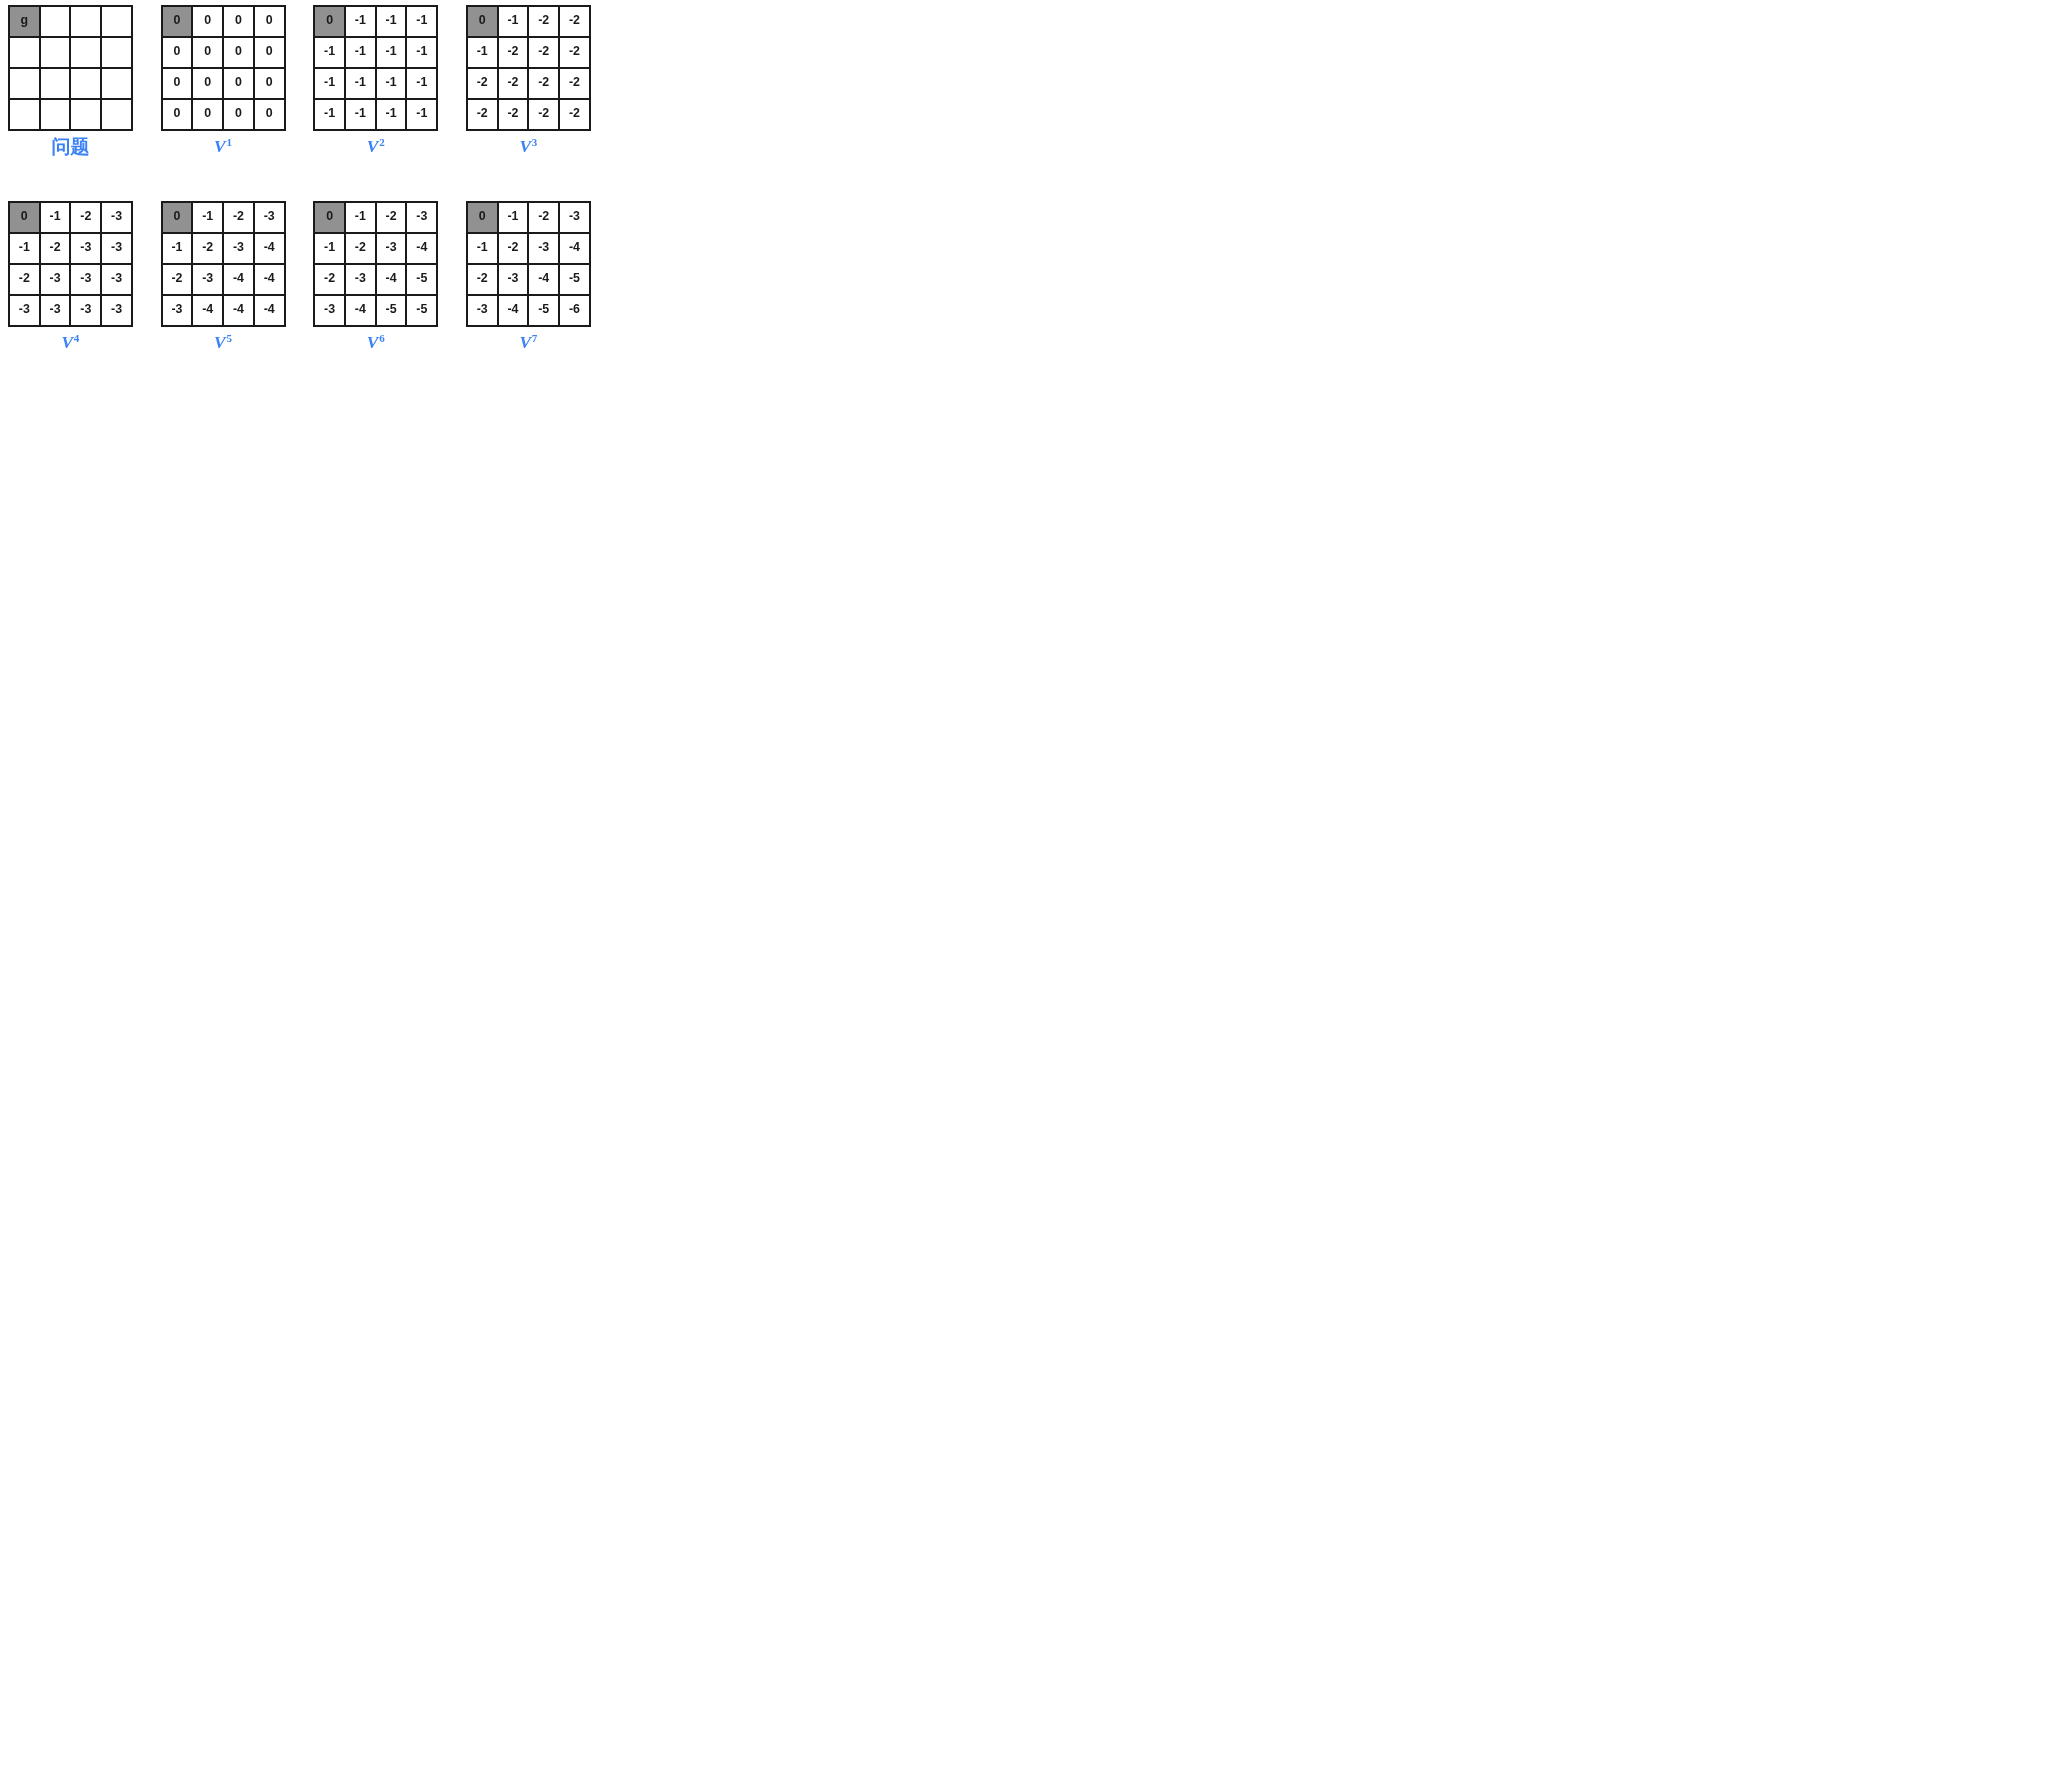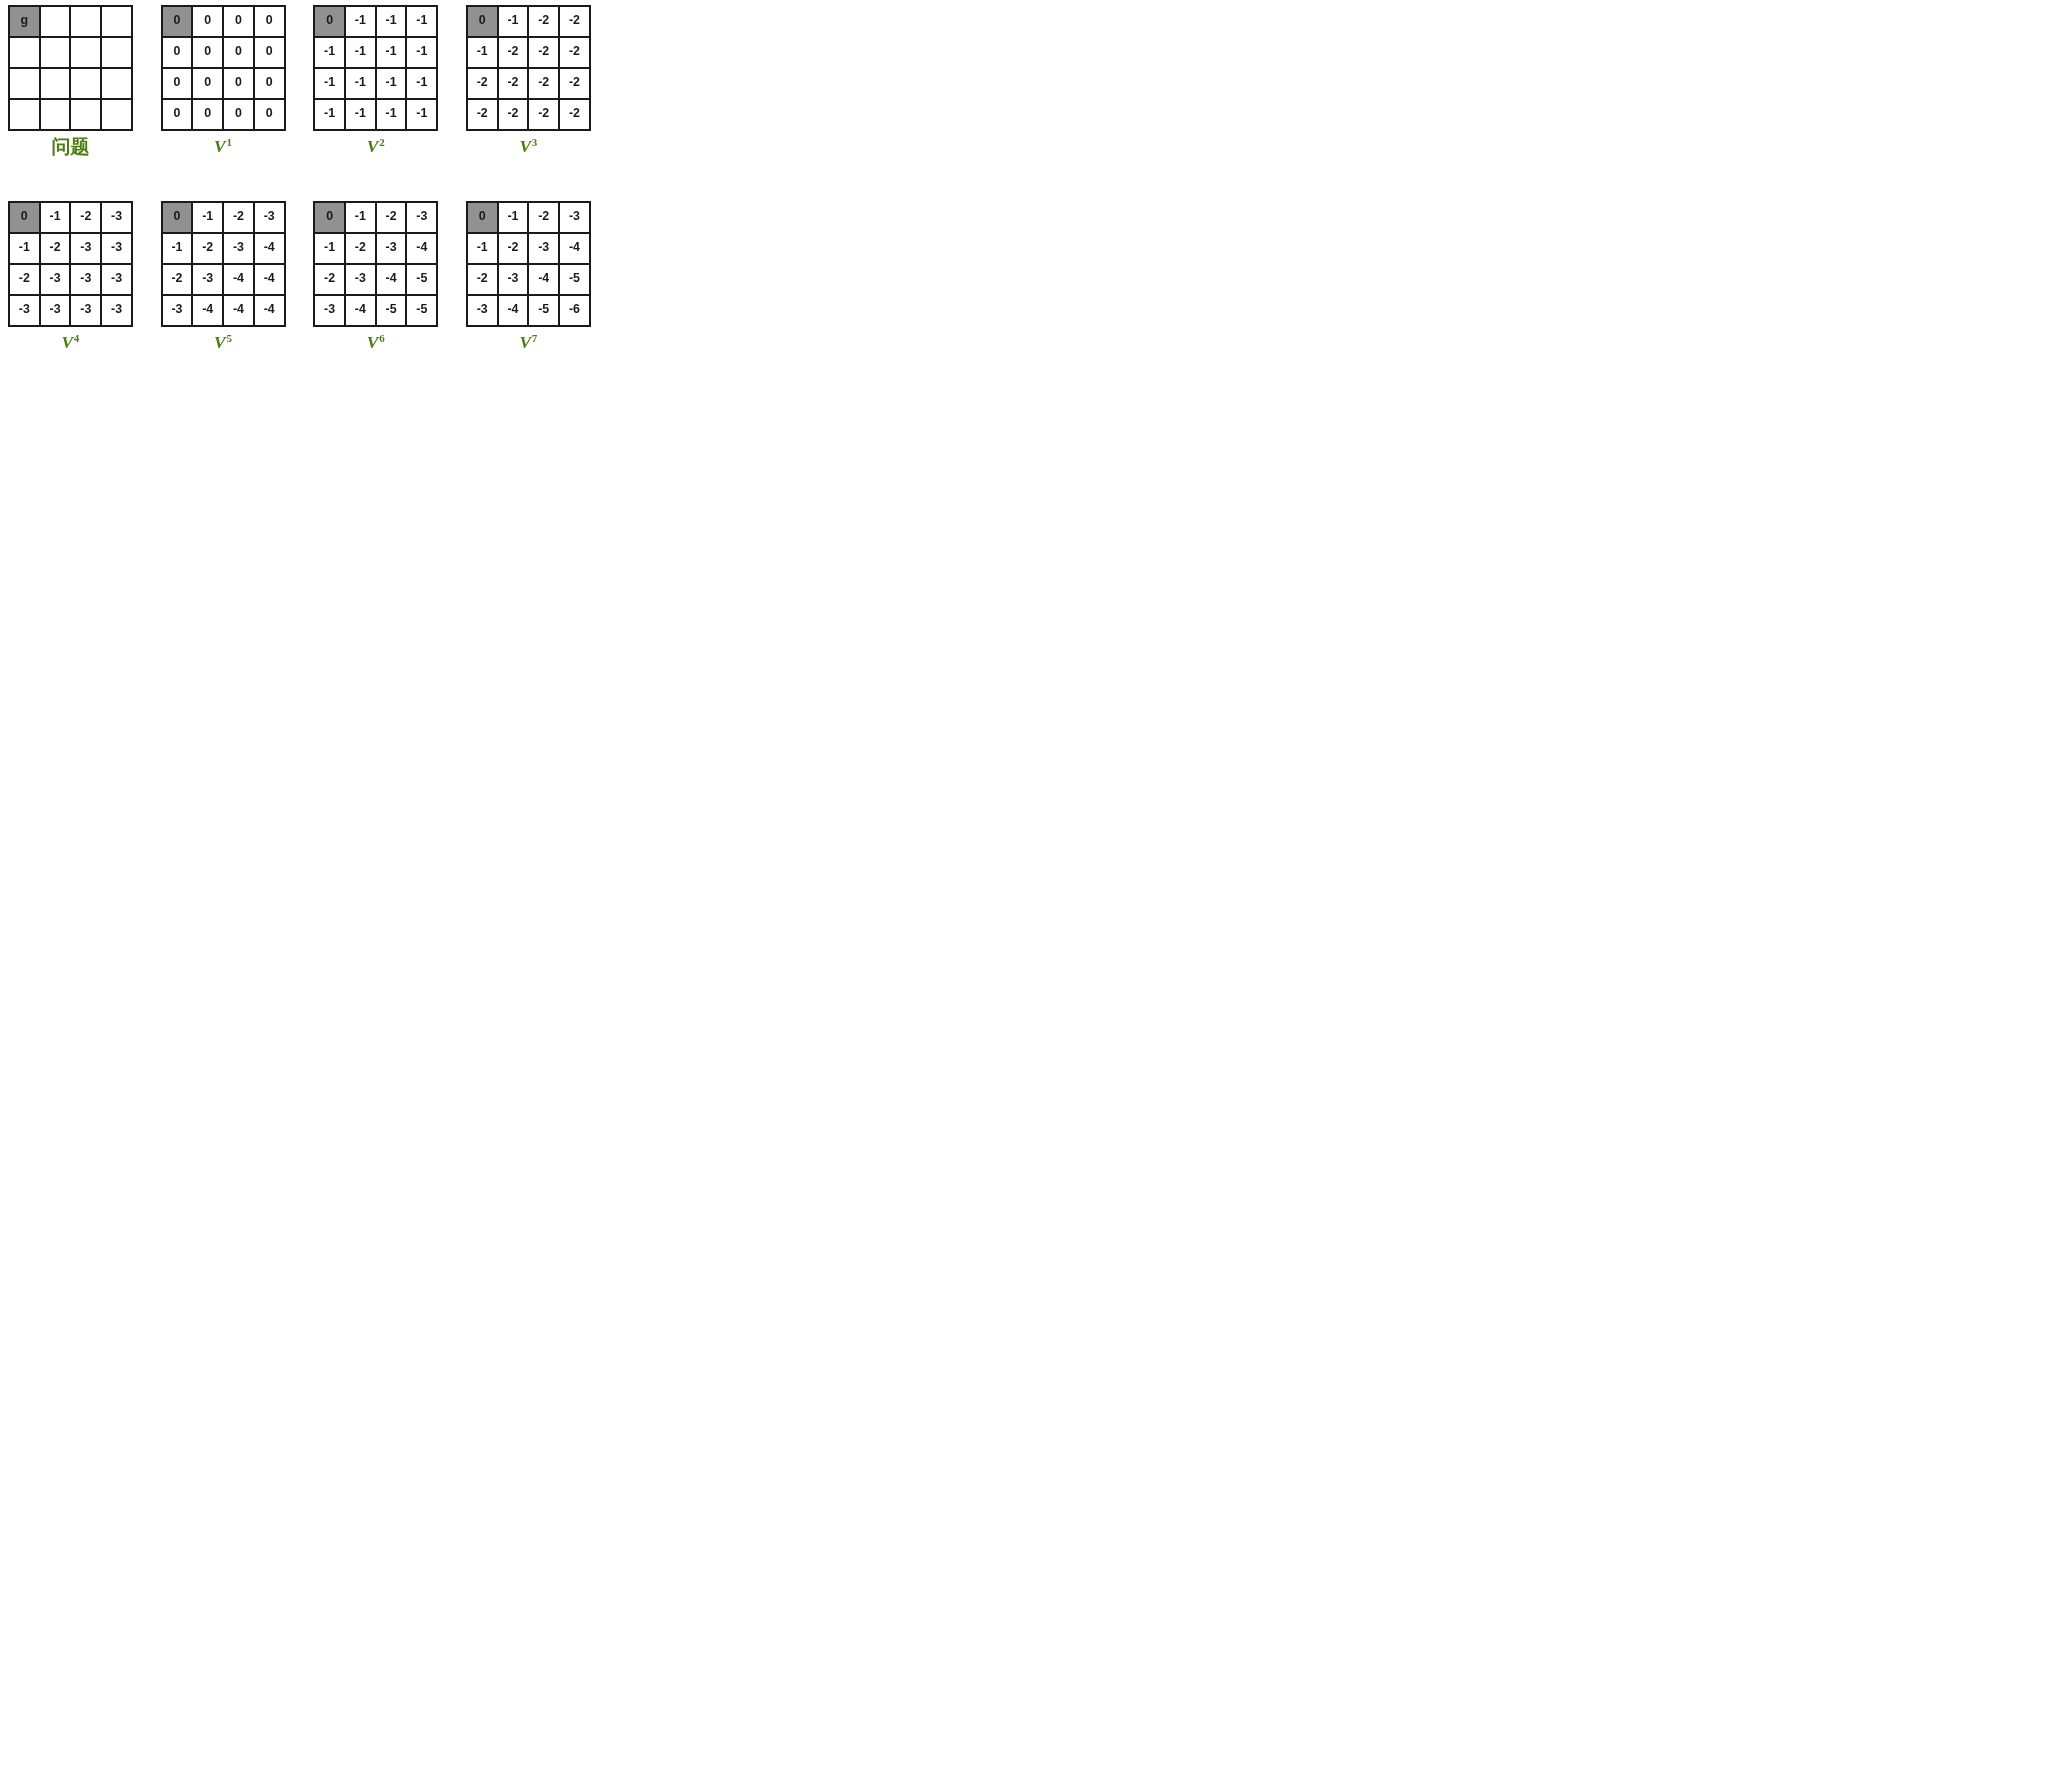--- a/index.html
+++ b/index.html
@@ -61,21 +61,21 @@
   .caption {
     margin-top: 5px;
     height: 25px;
     display: flex;
     align-items: flex-start;
     justify-content: center;
     font-family: "Liberation Serif", serif;
     font-weight: 700;
     font-size: 17.4px;
     line-height: 1.2;
-    color: #4d7c0f;
+    color: #3b82f6;
   }
   .caption.cjk {
     font-size: 19px;
   }
   .caption .vbase {
     font-style: italic;
   }
   .caption sub {
     font-size: 11px;
     margin-left: 0.8px;

